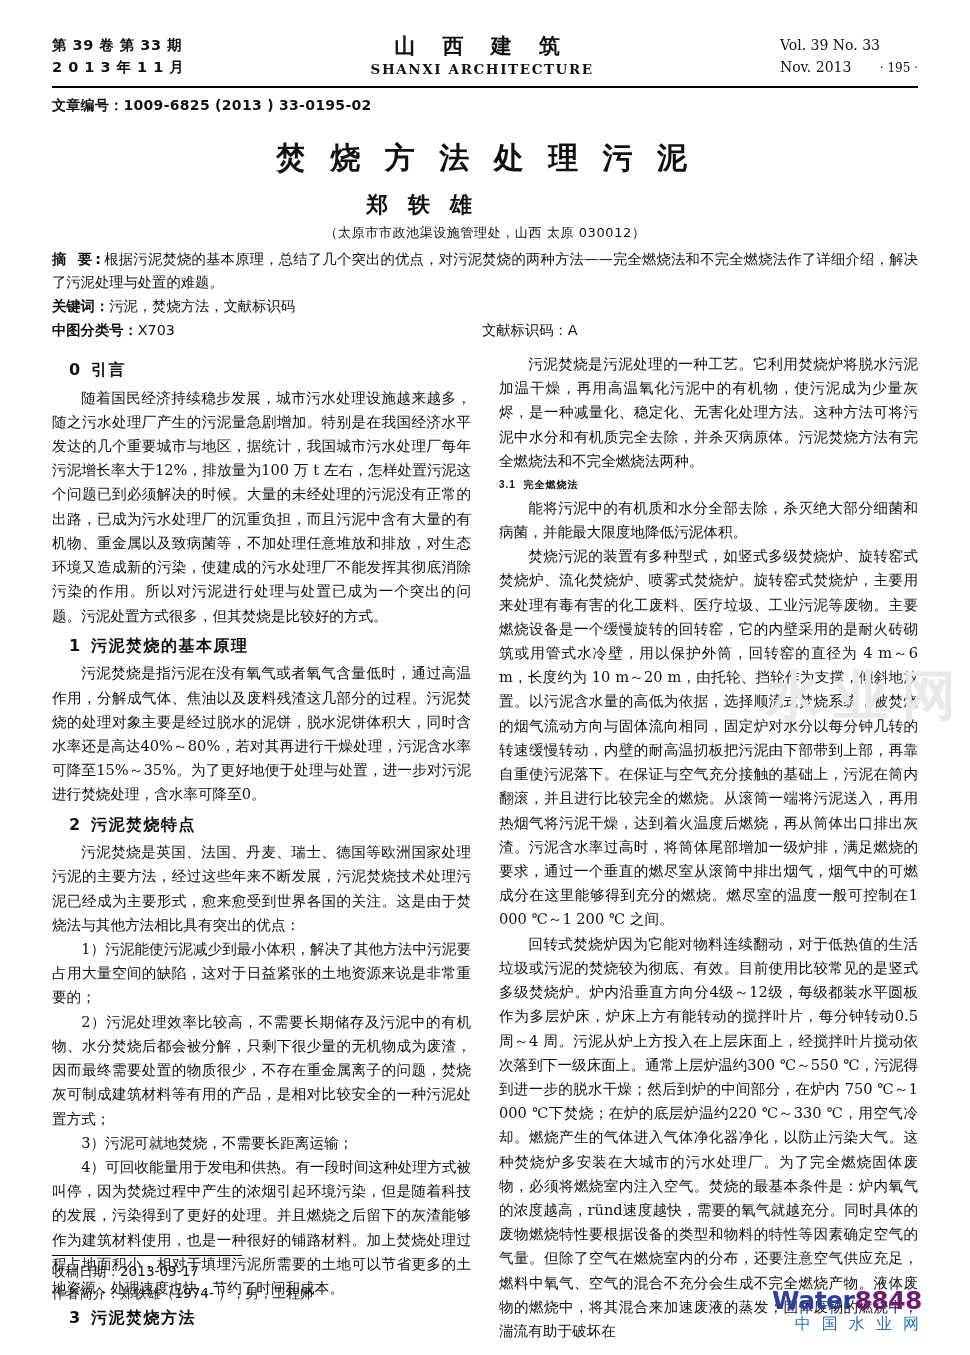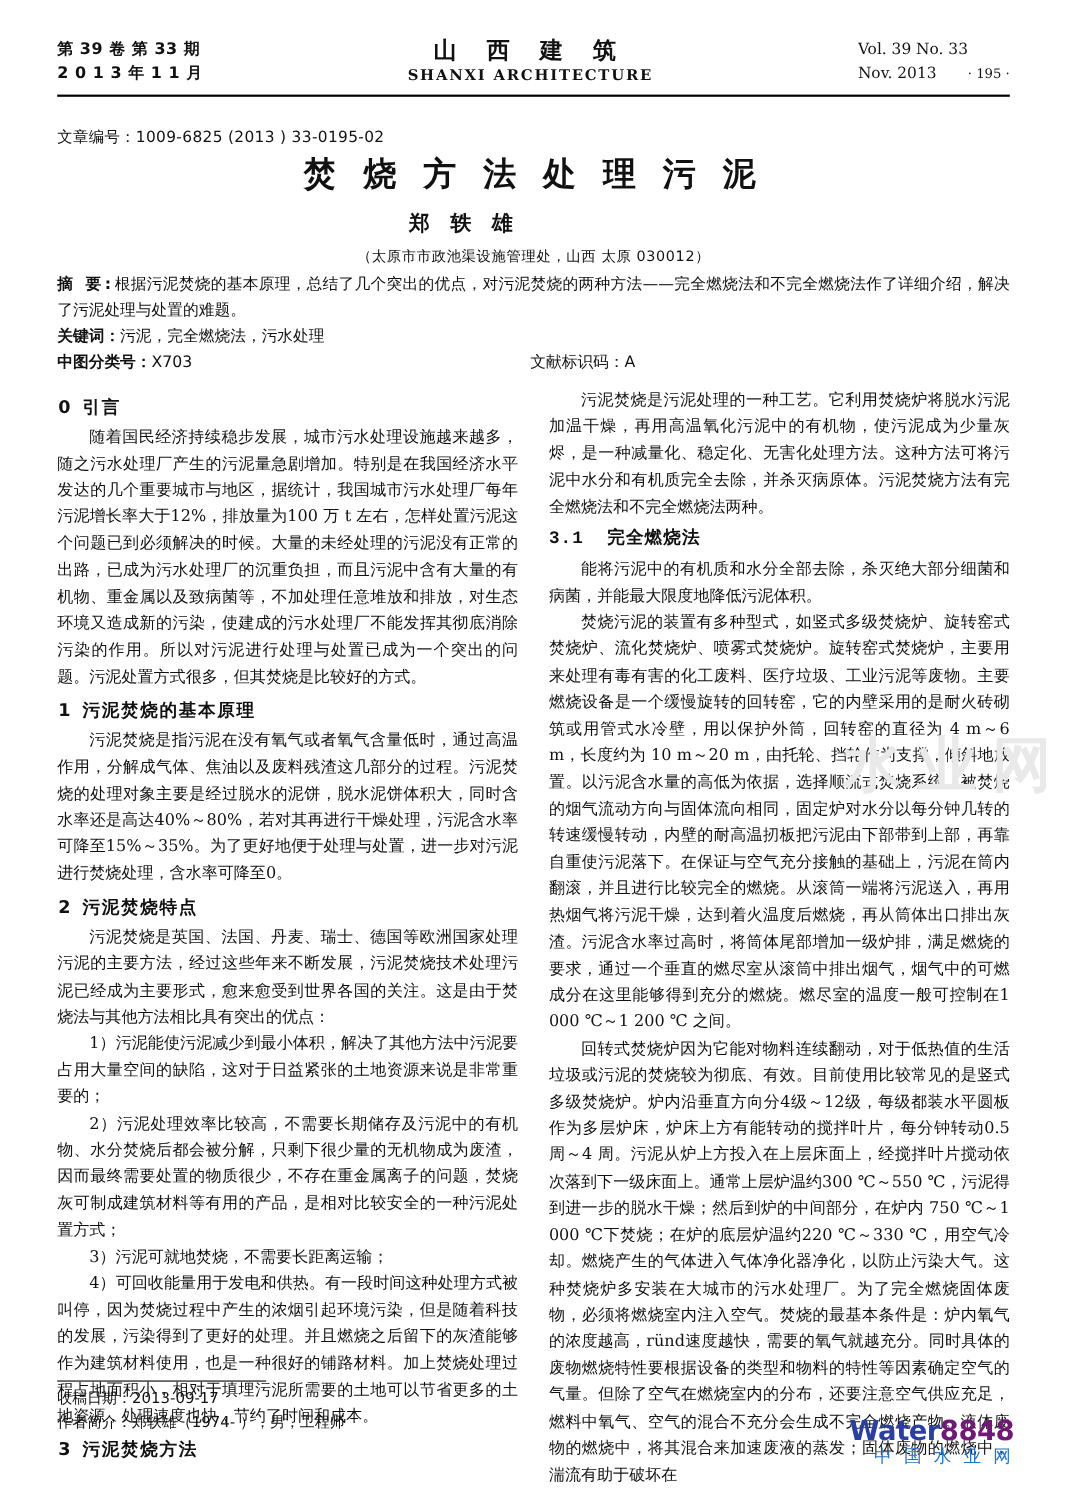--- a/index.html
+++ b/index.html
@@ -81,44 +81,43 @@
     height: 0;
   }
 
   
   .artcode {
     position: absolute;
     top: 97px;
     left: 52px;
     font-size: 14px;
     font-family: "DejaVu Sans", "Liberation Sans", sans-serif;
-    font-weight: normal;
+    font-weight: bold;
     letter-spacing: 0.3px;
-    margin-top: 19px;
   }
 
   
   .title {
     position: absolute;
     top: 138px;
     left: 0;
     width: 970px;
     text-align: center;
     font-size: 30px;
     font-weight: bold;
     letter-spacing: 7px;
     font-family: "DejaVu Serif", serif;
   }
   .author {
     position: absolute;
     top: 190px;
     left: 0;
     width: 844px;
     text-align: center;
-    font-size: 19px;
+    font-size: 22px;
     font-weight: bold;
     letter-spacing: 6px;
     font-family: "DejaVu Serif", serif;
   }
   .affil {
     position: absolute;
     top: 224px;
     left: 0;
     width: 970px;
     text-align: center;
@@ -165,36 +164,36 @@
     font-size: 14.6px;
     line-height: 1.66;
     text-align: justify;
     font-family: "DejaVu Serif", "Liberation Serif", serif;
   }
   .col p {
     margin: 0;
     text-indent: 2em;
   }
   h3.sec {
-    margin: 5px 0 2px 1px;
+    margin: 5px 0 2px 17px;
     font-size: 16px;
     font-weight: bold;
     font-family: "DejaVu Sans", "Liberation Sans", sans-serif;
     letter-spacing: 1.5px;
   }
   h3.sec .num {
     display: inline-block;
     min-width: 22px;
     letter-spacing: 0;
   }
   h4.subsec {
     margin: 4px 0 2px 0;
-    font-size: 16px;
-    font-weight: bold;
-    font-family: Liberation Mono, monospace;
+    font-size: 10px;
+    font-weight: bold;
+    font-family: Liberation Sans, sans-serif;
     letter-spacing: 1px;
   }
 
   
   .footnote {
     position: absolute;
     left: 52px;
     top: 1255px;
     width: 419px;
     font-size: 13.6px;
@@ -275,21 +274,21 @@
 
   <div class="title">焚 烧 方 法 处 理 污 泥</div>
   <div class="author">郑 轶 雄</div>
   <div class="affil">（太原市市政池渠设施管理处，山西 太原   030012）</div>
 
   <div class="absblock">
     <p>
       <span class="lead">摘   要:</span><span>根据污泥焚烧的基本原理，总结了几个突出的优点，对污泥焚烧的两种方法——完全燃烧法和不完全燃烧法作了详细介绍，解决了污泥处理与处置的难题。</span>
     </p>
     <p>
-      <span class="kw">关键词：</span><span>污泥，完全燃烧法，污水处理</span>
+      <span class="kw">关键词：</span><span>污泥，焚烧方法，文献标识码</span>
     </p>
     <div class="clsrow">
       <div class="c1">
         <span class="kw">中图分类号：</span><span>X703</span>
       </div>
       <div>
         <span>文献标识码：</span><span>A</span>
       </div>
     </div>
   </div>

